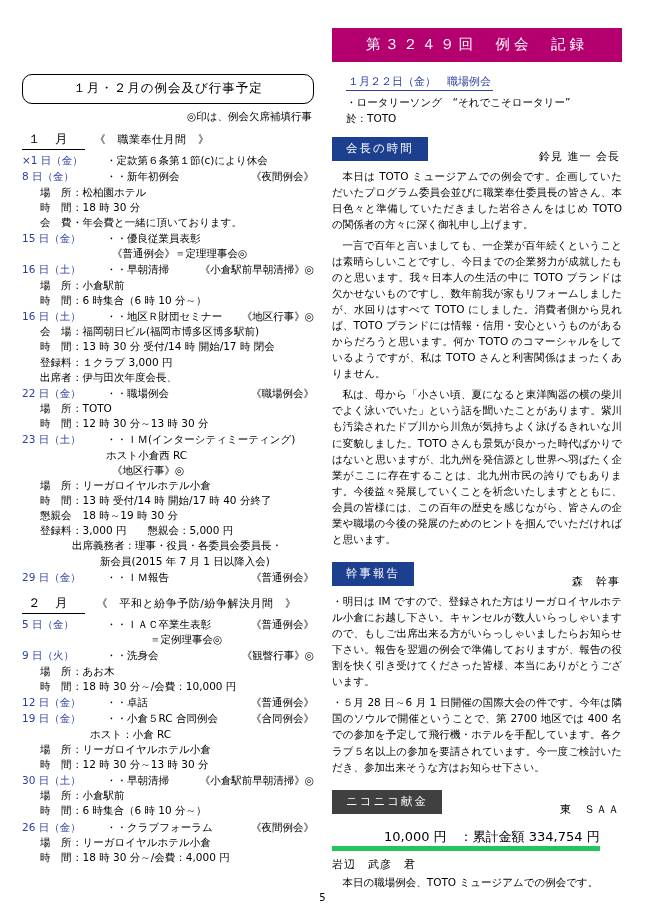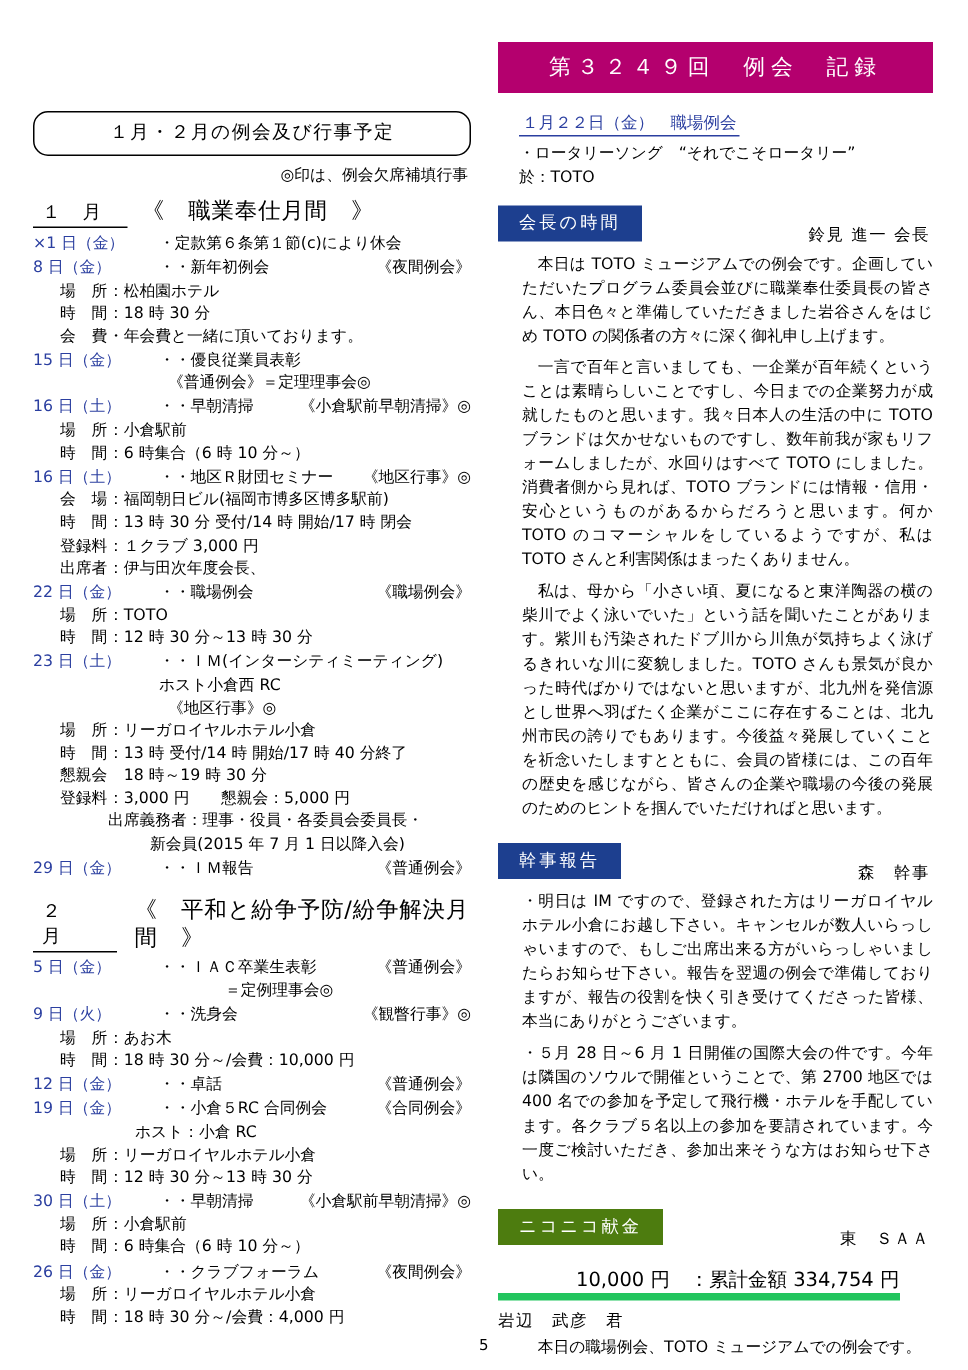--- a/index.html
+++ b/index.html
@@ -38,21 +38,21 @@
   .month-head{
     display:flex;align-items:baseline;gap:10px;
     margin:4px 0 3px 0;
   }
   .month-head .m{
     font-size:12.5px;
     border-bottom:1px solid #000;
     padding:0 16px 1px 6px;
     letter-spacing:1px;
   }
-  .month-head .sub{font-size:15px;letter-spacing:.5px;}
+  .month-head .sub{font-size:11px;letter-spacing:.5px;}
   .blue{color:#2b3fa0;}
   .ev-line{display:flex;font-size:10.5px;line-height:1.44;}
   .ev-line .lbl{width:50px;padding-left:18px;box-sizing:border-box;flex:none;}
   .ev-line .val{flex:1;}
   .ev-row{display:flex;font-size:10.5px;line-height:1.46;margin-top:1px;}
   .ev-row .d{width:84px;flex:none;}
   .ev-row .t{flex:1;}
   .ev-row .kind{white-space:nowrap;}
   .indent18{padding-left:18px;}
   .indent28{padding-left:28px;}
@@ -79,32 +79,32 @@
   .r-line{font-size:10.5px;line-height:1.5;padding-left:14px;}
   .sec-head{
     display:inline-block;
     background:#1d3f8f;
     color:#fff;
     font-size:11.5px;
     letter-spacing:2px;
     padding:4px 14px 5px 14px;
     margin:10px 0 4px 0;
   }
-  .sec-head.pink{background:#4d7c0f;}
+  .sec-head.pink{background:#404040;}
   .byline{
     text-align:right;
     font-size:11px;
     letter-spacing:1px;
     margin:-16px 2px 4px 0;
   }
   .byline.low{margin:-16px 2px 2px 0;}
   p.body{
     font-size:10.5px;
     line-height:1.53;
-    margin:2px 0 5px 16px;
+    margin:2px 0 5px 0;
     text-align:justify;
     text-indent:1em;
   }
   p.body.noind{text-indent:0;}
   .kenkin-amt{
     font-size:13px;
     margin:9px 0 2px 0;
     padding-left:52px;
     border-bottom:5px solid #22c55e;
     display:inline-block;

